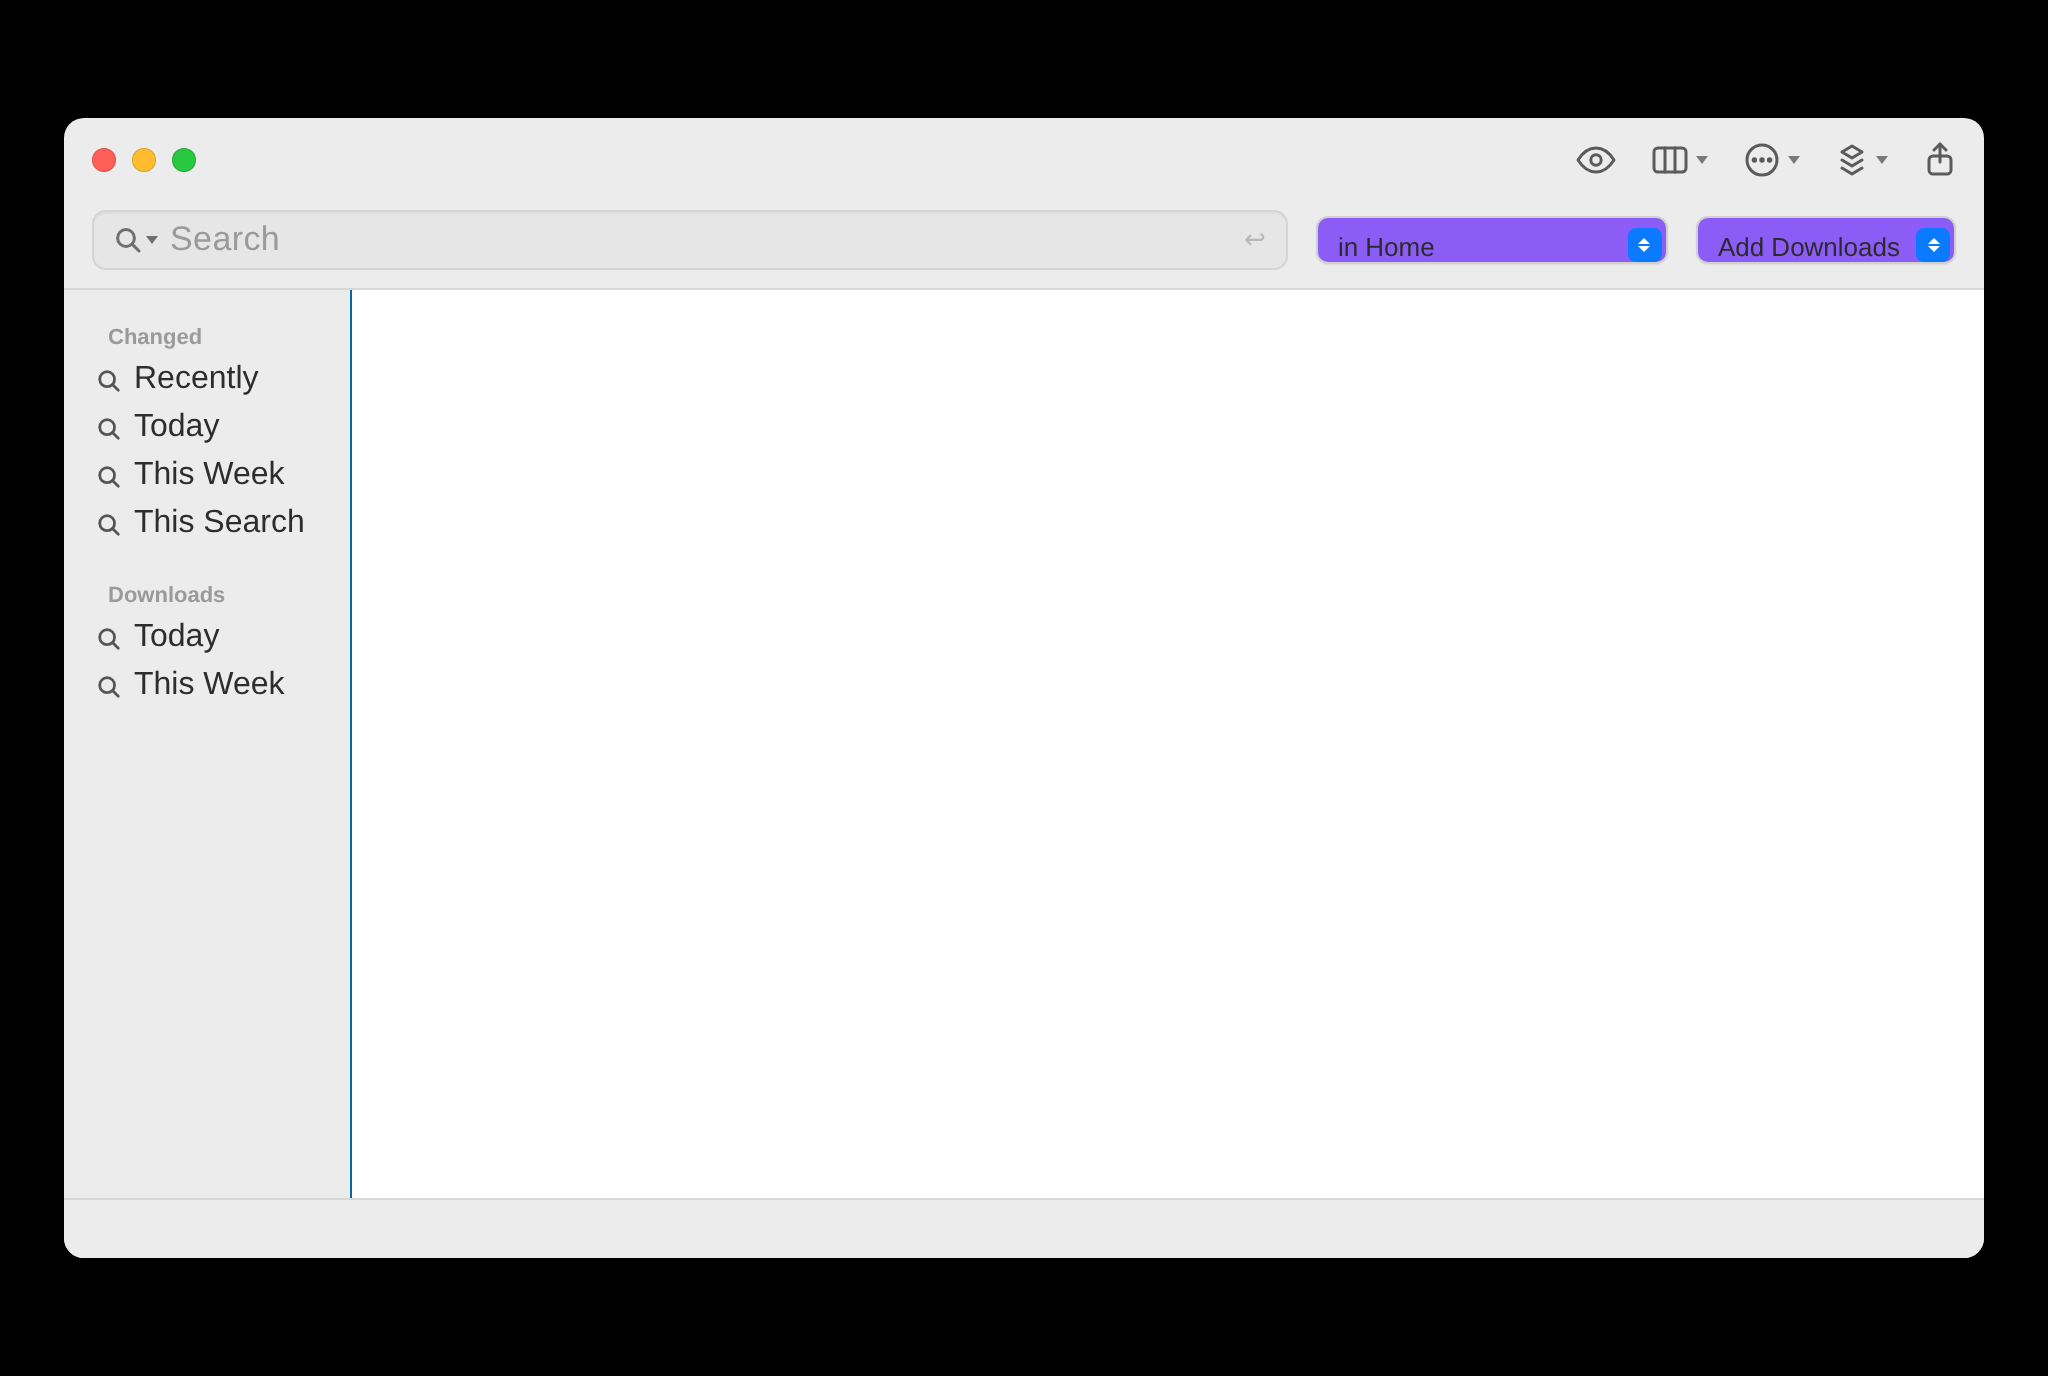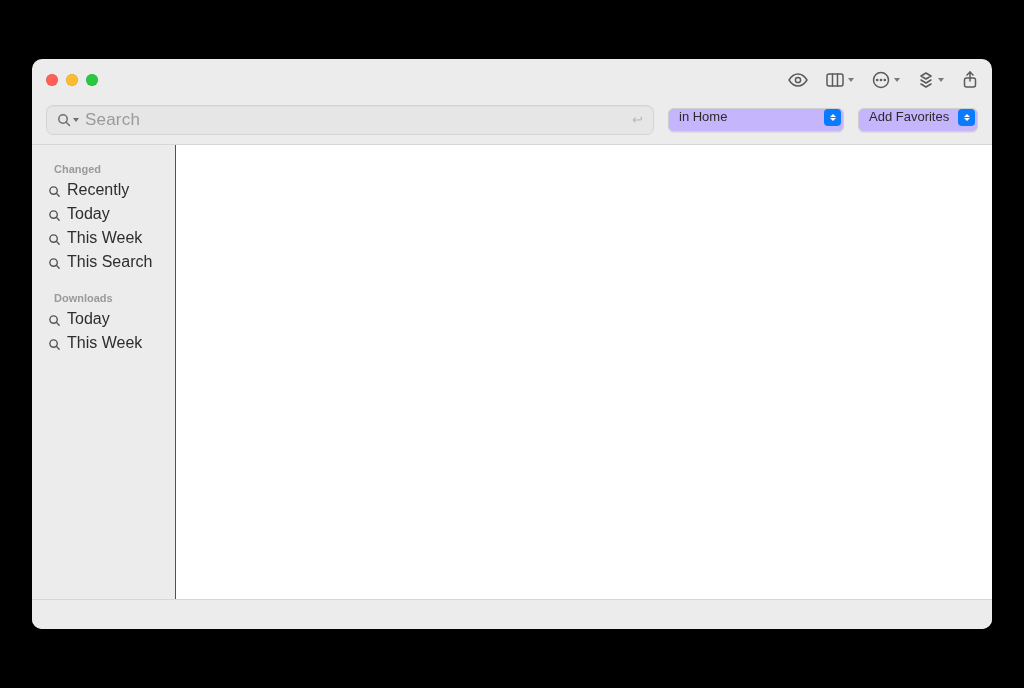--- a/index.html
+++ b/index.html
@@ -106,25 +106,25 @@
       letter-spacing:.2px;
     }
     .searchfield .go {
       margin-left:auto;
       color:#b8b8b8;
       font-size:13px;
     }
 
     .dropdown {
       height: 24px;
-      background:#c4b5fd;
+      background:#8b5cf6;
       border:1px solid #d0d0d0;
       border-radius:6px;
       display:flex;
-      align-items:flex-start;
+      align-items:flex-end;
       padding: 0 2px 0 10px;
       font-size:13px;
       color:#2b2b2b;
       min-width: 176px;
       justify-content: space-between;
       box-shadow: 0 .5px 1px rgba(0,0,0,.06);
     }
     .dropdown.small { min-width:120px; }
     .dd-cap {
       width:17px;height:17px;
@@ -272,21 +272,21 @@
       <span class="placeholder">Search</span>
       <span class="go">↩</span>
     </div>
 
     <div class="dropdown">
       <span>in Home</span>
       <span class="dd-cap"></span>
     </div>
 
     <div class="dropdown small">
-      <span>Add Favorites</span>
+      <span>Add Downloads</span>
       <span class="dd-cap"></span>
     </div>
   </div>
 
   <div class="body">
 
     <div class="sidebar">
 
       <div class="section">
         <div class="section-title">Changed</div>

